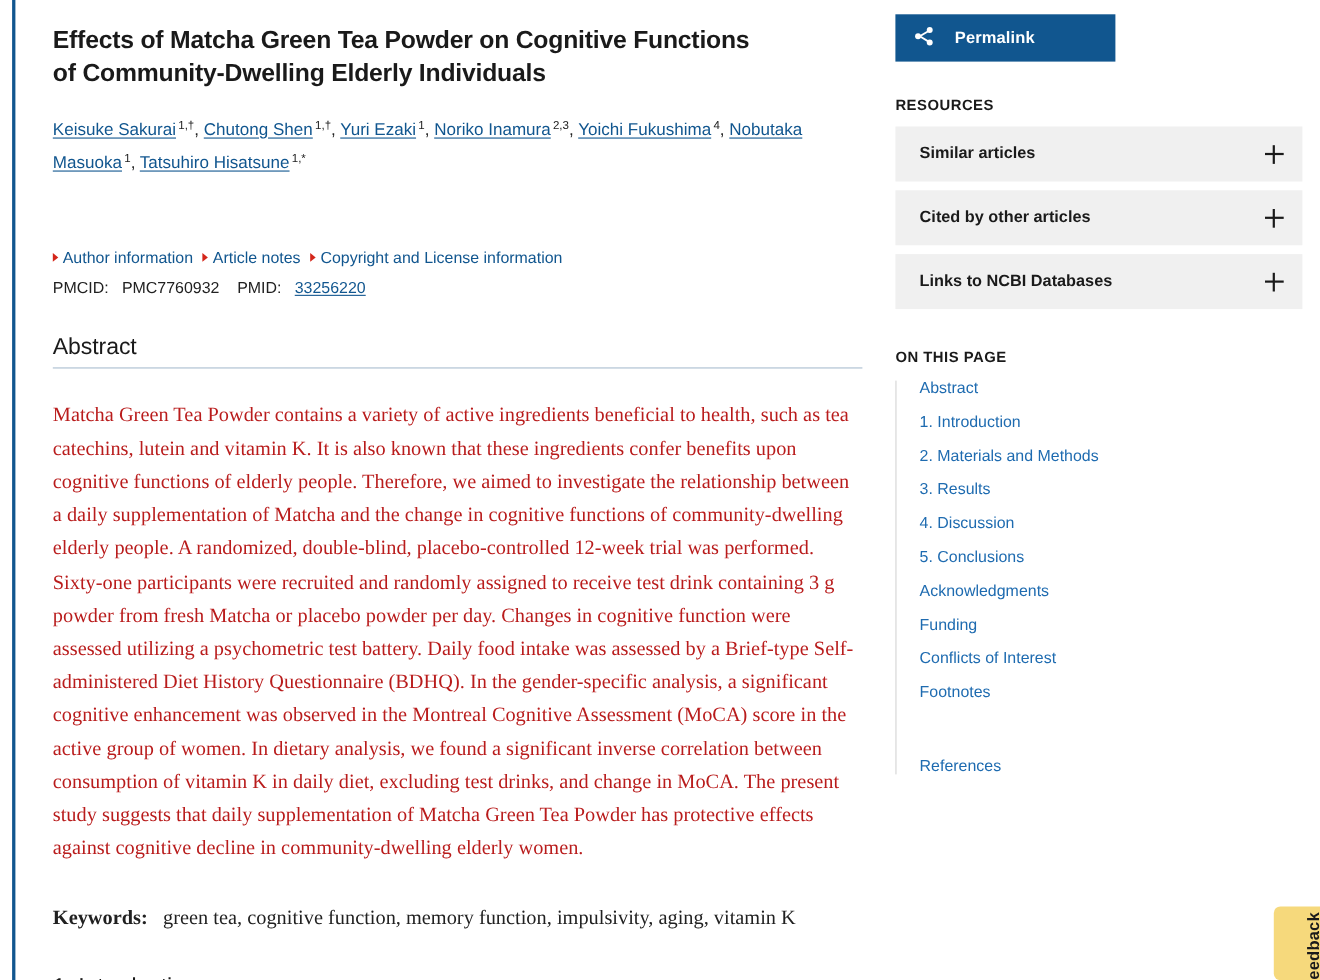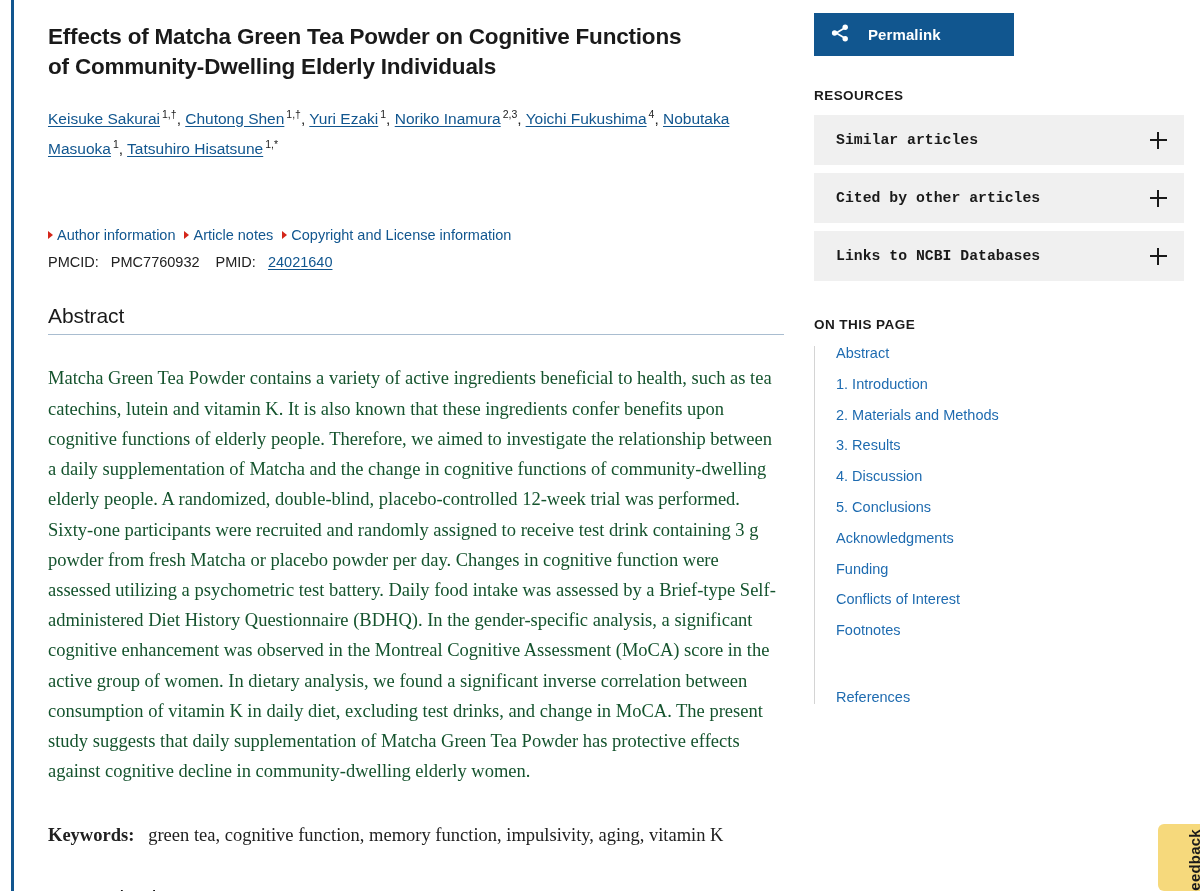--- a/index.html
+++ b/index.html
@@ -119,21 +119,21 @@
   .heading-rule {
     border: 0; border-top: 1px solid #a9bdd0;
     margin: 0 0 28px 0;
     width: 736px;
   }
 
   #abstract-text {
     font-family: "Liberation Serif", serif;
     font-size: 18.5px;
     line-height: 1.635;
-    color: #14532d;
+    color: #b91c1c;
     margin: 0 0 38px 0;
     width: 734px;
     text-align: left;
   }
 
   #keywords-line {
     font-family: "Liberation Serif", serif;
     font-size: 18.5px;
     color: #212121;
     margin-bottom: 40px;
@@ -192,21 +192,20 @@
     background: #f0f0f0;
     height: 50px;
     padding: 0 17px 0 22px;
     margin-bottom: 8px;
     cursor: pointer;
   }
   .resource-label {
     font-size: 14.8px;
     font-weight: bold;
     color: #1a1a1a;
-    font-family: Liberation Mono, monospace;
   }
   .plus-icon {
     position: relative;
     width: 17px; height: 17px;
     flex: 0 0 17px;
   }
   .plus-icon::before, .plus-icon::after {
     content: "";
     position: absolute;
     background: #1a1a1a;
@@ -272,21 +271,21 @@
 
     <div id="meta-links"><span class="meta-link"><span class="tri"></span><span>Author information</span></span><span class="meta-link"><span class="tri"></span><span>Article notes</span></span><span class="meta-link"><span class="tri"></span><span>Copyright and License information</span></span></div>
 
     <div id="ids-line">
       <span>PMCID:</span>
       <span>&nbsp;</span>
       <span>PMC7760932</span>
       <span class="id-gap"></span>
       <span>PMID:</span>
       <span>&nbsp;</span>
-      <span class="pmid-link">24021640</span>
+      <span class="pmid-link">33256220</span>
     </div>
 
     <h2 class="section-heading">Abstract</h2>
     <hr class="heading-rule">
 
     <p id="abstract-text">Matcha Green Tea Powder contains a variety of active ingredients beneficial to health, such as tea catechins, lutein and vitamin K. It is also known that these ingredients confer benefits upon cognitive functions of elderly people. Therefore, we aimed to investigate the relationship between a daily supplementation of Matcha and the change in cognitive functions of community-dwelling elderly people. A randomized, double-blind, placebo-controlled 12-week trial was performed. Sixty-one participants were recruited and randomly assigned to receive test drink containing 3 g powder from fresh Matcha or placebo powder per day. Changes in cognitive function were assessed utilizing a psychometric test battery. Daily food intake was assessed by a Brief-type Self-administered Diet History Questionnaire (BDHQ). In the gender-specific analysis, a significant cognitive enhancement was observed in the Montreal Cognitive Assessment (MoCA) score in the active group of women. In dietary analysis, we found a significant inverse correlation between consumption of vitamin K in daily diet, excluding test drinks, and change in MoCA. The present study suggests that daily supplementation of Matcha Green Tea Powder has protective effects against cognitive decline in community-dwelling elderly women.</p>
 
     <div id="keywords-line">
       <span id="keywords-label">Keywords:</span>
       <span>&nbsp;</span>

